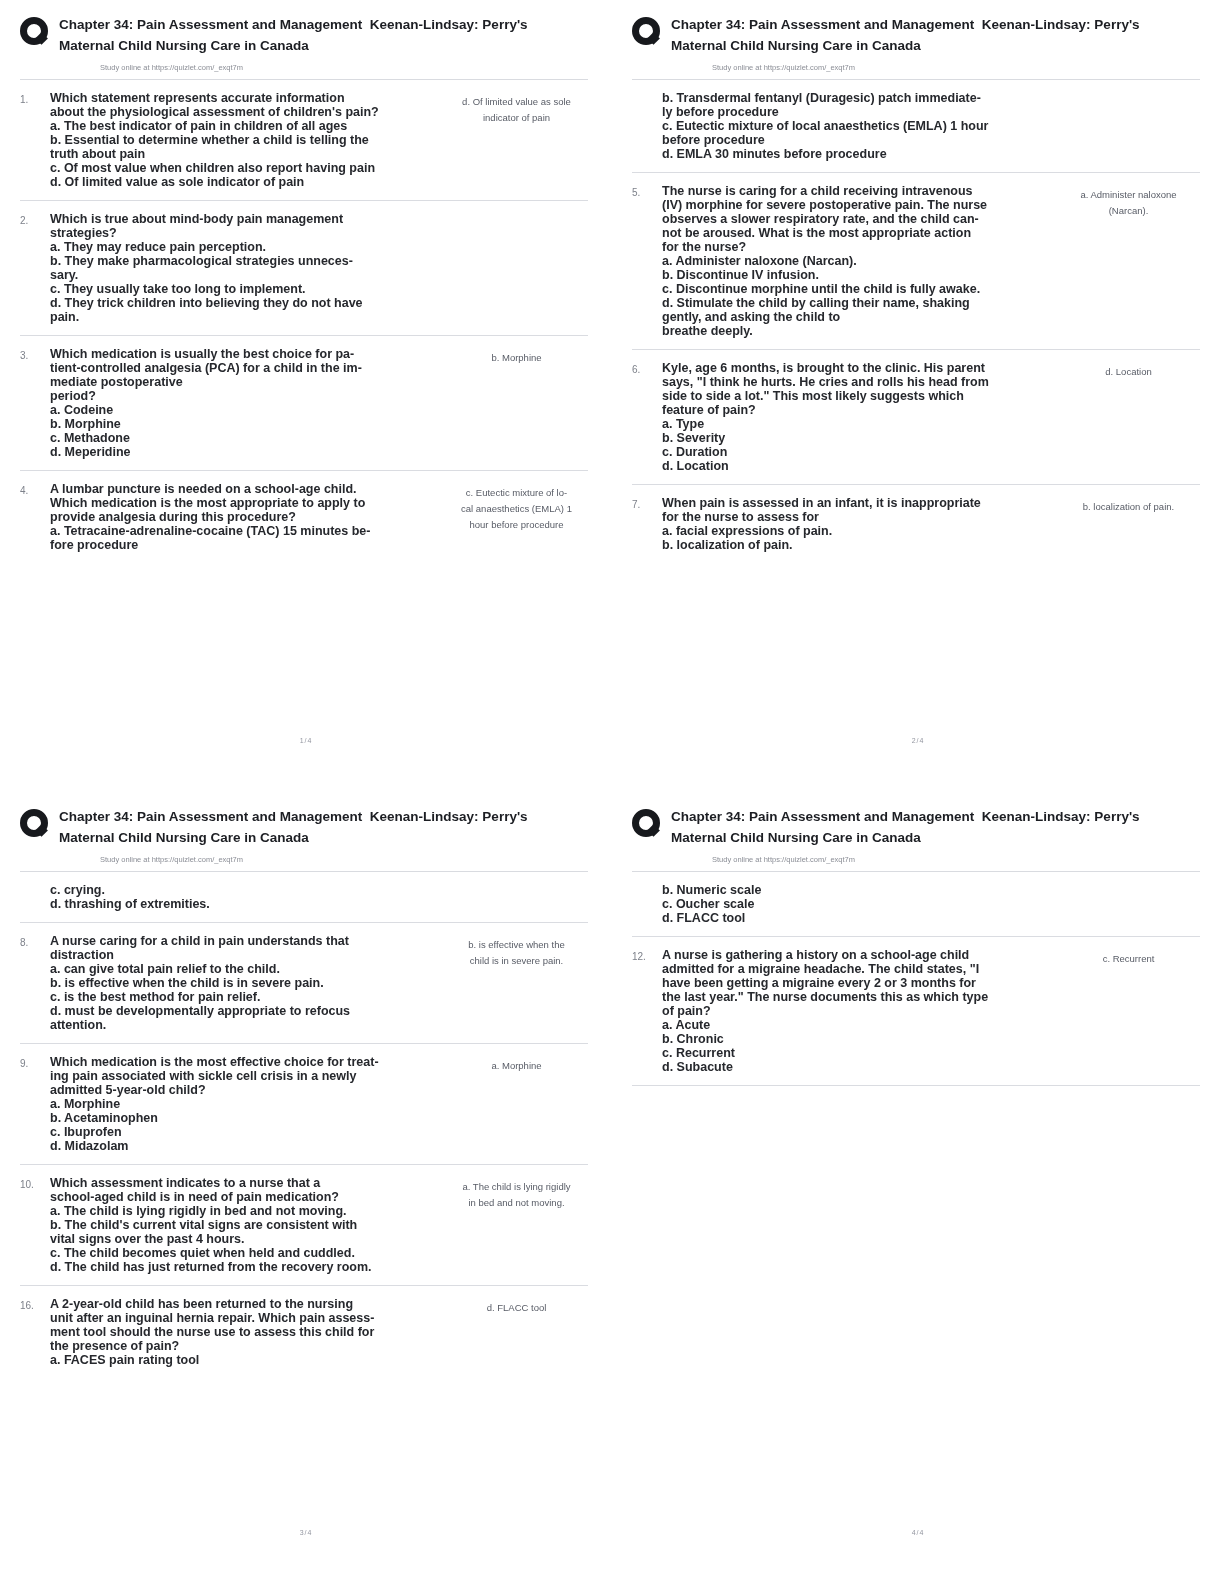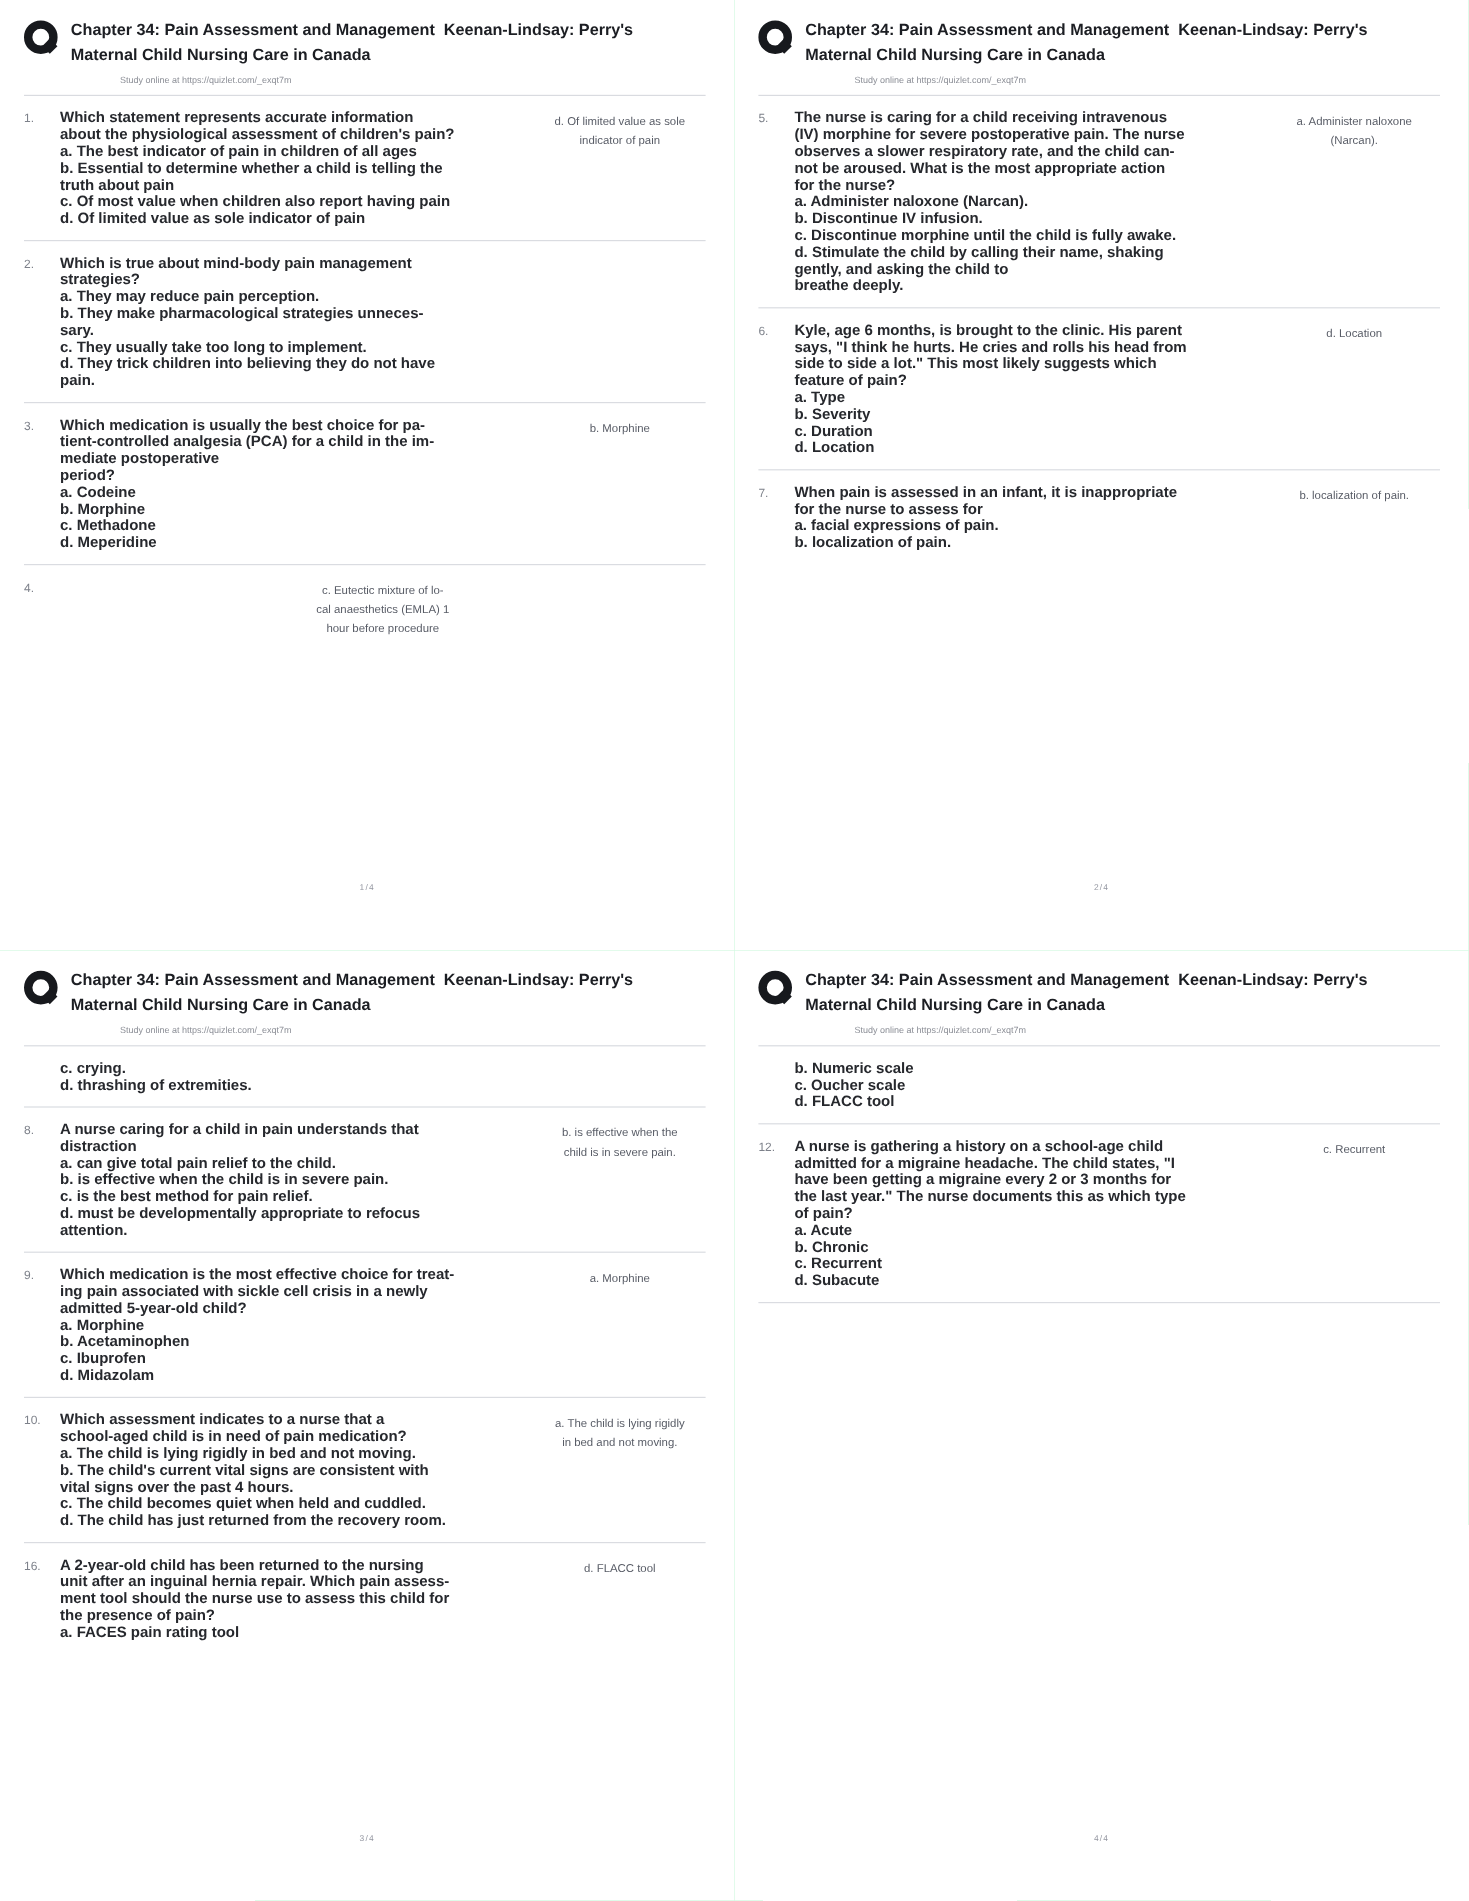--- a/index.html
+++ b/index.html
@@ -7,21 +7,21 @@
     padding: 0;
     background: #ffffff;
     font-family: "Liberation Sans", sans-serif;
   }
   .sheet {
     width: 1224px;
     height: 1584px;
     display: grid;
     grid-template-columns: 612px 612px;
     grid-auto-rows: 792px;
-    background: #86efac;
+    background: #0f172a;
   }
   .page {
     position: relative;
     box-sizing: border-box;
     padding: 14px 24px 0 20px;
     overflow: hidden;
     background: #ffffff;
   }
   .page-header {
     display: flex;
@@ -154,37 +154,51 @@
 mediate postoperative
 period?
 a. Codeine
 b. Morphine
 c. Methadone
 d. Meperidine</div>
     <div class="ans">b. Morphine</div>
   </div>
         <div class="item no-sep">
     <div class="num">4.</div>
+    <div class="q">A lumbar puncture is needed on a school-age child.
+Which medication is the most appropriate to apply to
+provide analgesia during this procedure?
+a. Tetracaine-adrenaline-cocaine (TAC) 15 minutes be-
+fore procedure</div>
     <div class="ans">c. Eutectic mixture of lo-
 cal anaesthetics (EMLA) 1
 hour before procedure</div>
   </div>
       </div>
     <div class="page-footer">1/4</div>
   </div>
     <div class="page">
     <div class="page-header">
       <div class="logo-q"></div>
       <div class="title-block">
         <div class="doc-title">Chapter 34: Pain Assessment and Management  Keenan-Lindsay: Perry's
 Maternal Child Nursing Care in Canada</div>
         <a class="doc-subtitle">Study online at https://quizlet.com/_exqt7m</a>
       </div>
     </div>
     <div class="question-list">
+        <div class="item">
+    <div class="num"></div>
+    <div class="q">b. Transdermal fentanyl (Duragesic) patch immediate-
+ly before procedure
+c. Eutectic mixture of local anaesthetics (EMLA) 1 hour
+before procedure
+d. EMLA 30 minutes before procedure</div>
+    <div class="ans"></div>
+  </div>
         <div class="item">
     <div class="num">5.</div>
     <div class="q">The nurse is caring for a child receiving intravenous
 (IV) morphine for severe postoperative pain. The nurse
 observes a slower respiratory rate, and the child can-
 not be aroused. What is the most appropriate action
 for the nurse?
 a. Administer naloxone (Narcan).
 b. Discontinue IV infusion.
 c. Discontinue morphine until the child is fully awake.

